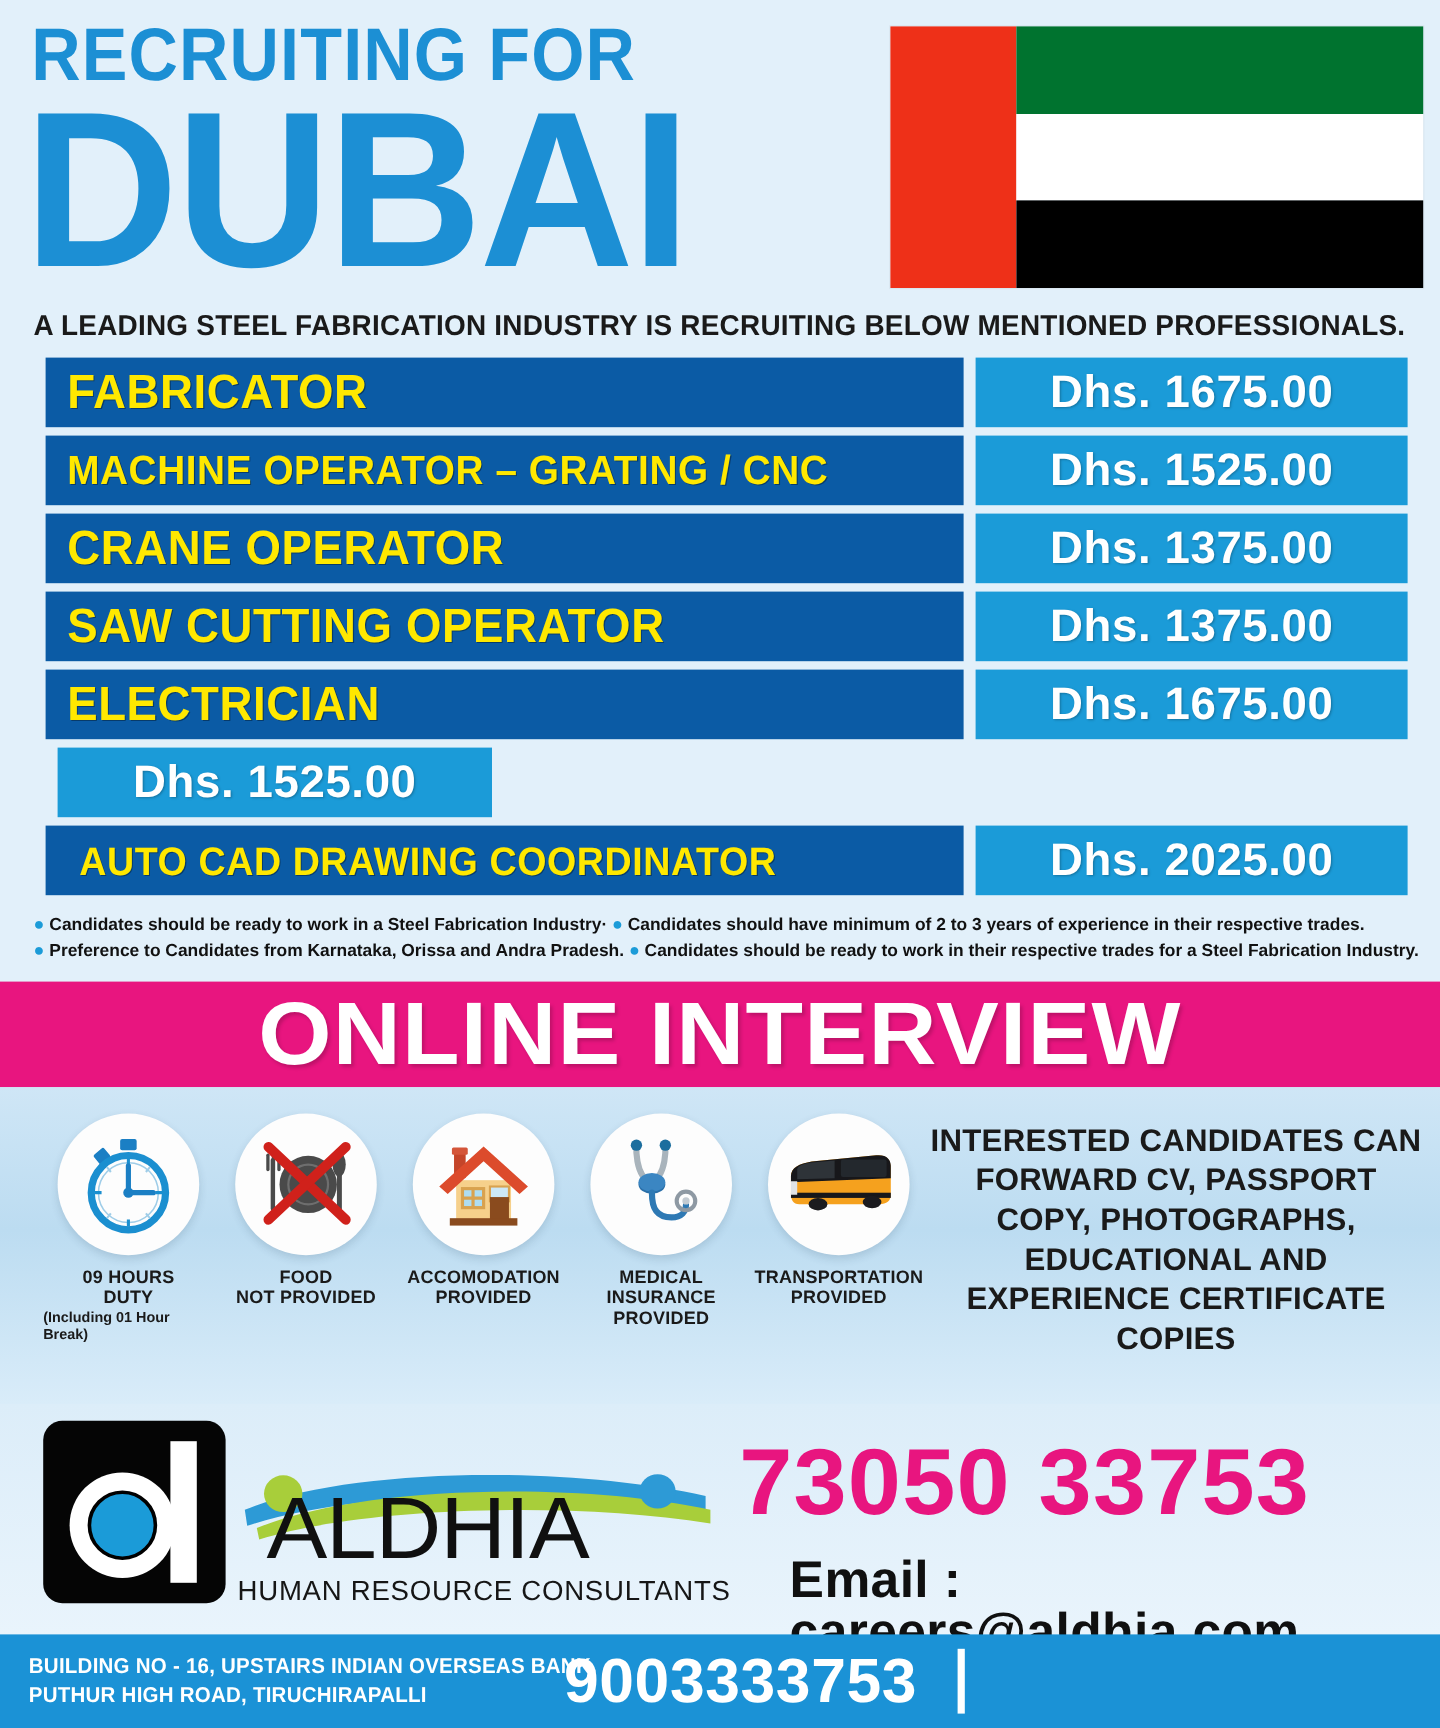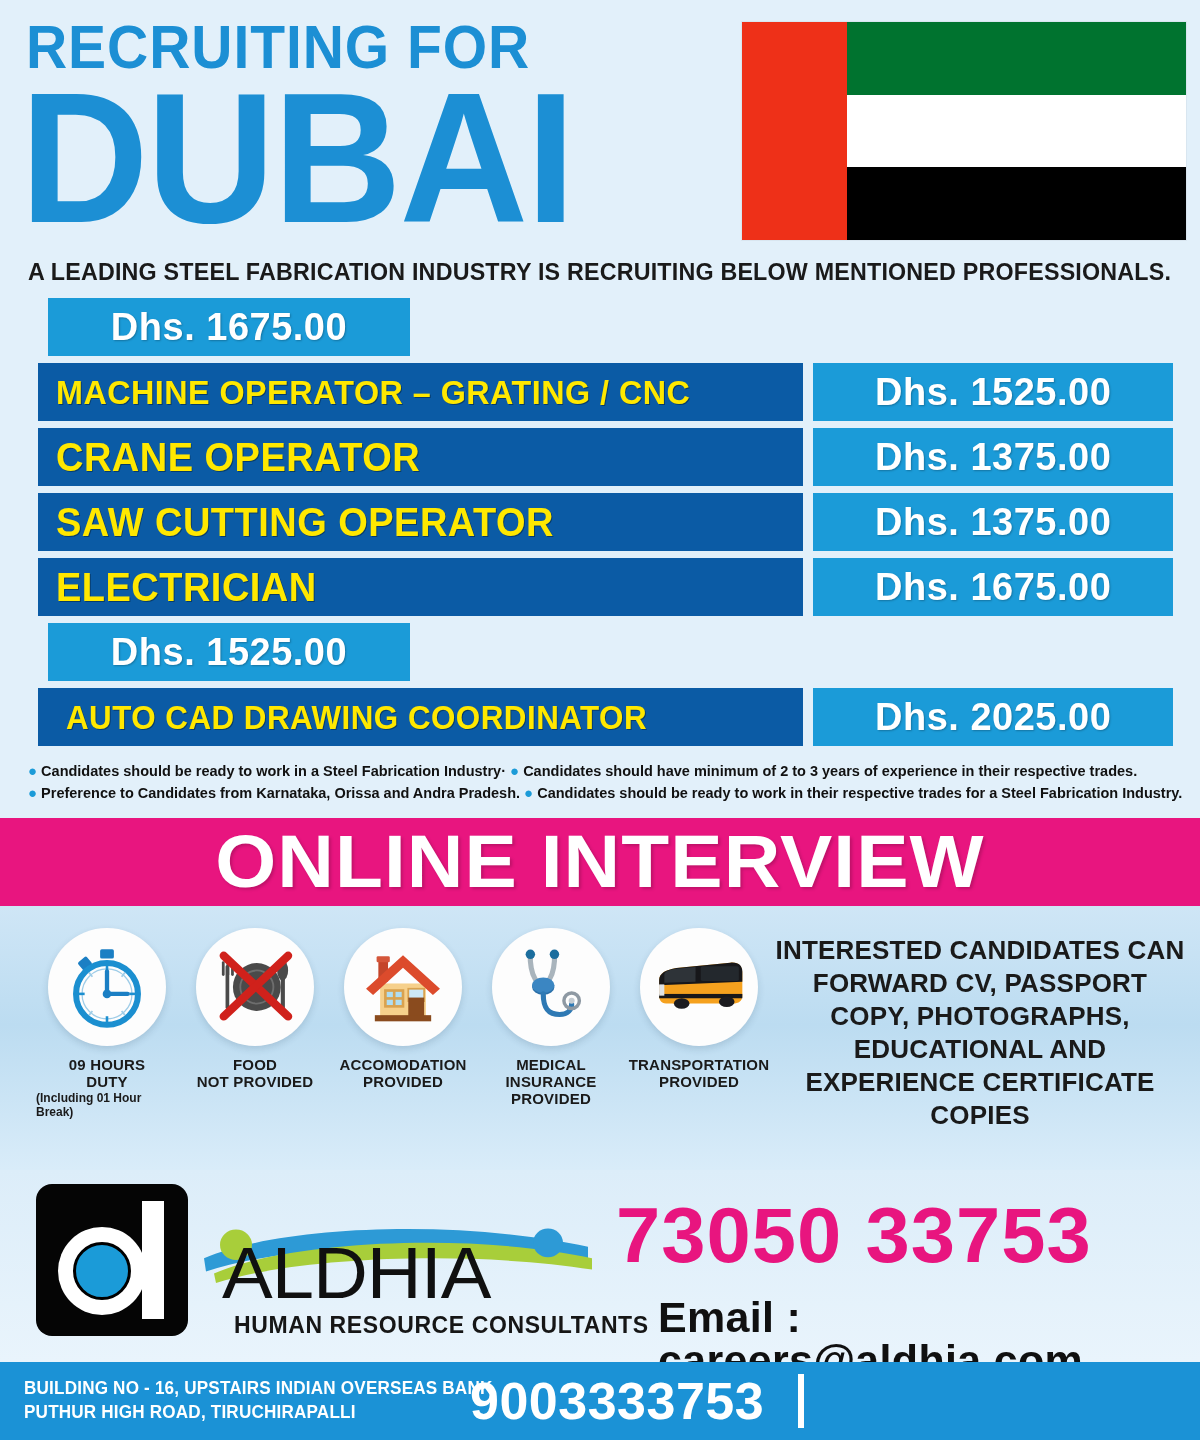--- a/index.html
+++ b/index.html
@@ -149,23 +149,22 @@
   .logo-d .stem {
     position:absolute; right:2px; top:0; width:22px; height:118px;
     background:#FFFFFF;
   }
   .wordmark { position:absolute; left:196px; top:22px; width:400px; height:140px; }
   .wm-text {
     position:absolute; left:0; top:26px; width:400px; height:86px;
   }
   .tagline {
     position:absolute; left:198px; top:142px;
-    font-size:23px; font-weight:bold; color:#161616;
+    font-size:23px; font-weight:normal; color:#161616;
     letter-spacing:.6px;
-    margin-left:36px;
   }
   .phone-big {
     position:absolute; left:616px; top:1196px;
     font-size:78px; font-weight:bold; color:#E8157F;
     letter-spacing:1px; line-height:1;
     transform:scaleX(1.02); transform-origin:left top;
   }
   .email {
     position:absolute; left:614px; top:1296px;
     font-size:43px; font-weight:bold; color:#101010;
@@ -205,20 +204,23 @@
       <div class="st-white"></div>
       <div class="st-black"></div>
     </div>
   </div>
 </div>
 
 <div class="subtitle">A LEADING STEEL FABRICATION INDUSTRY IS RECRUITING BELOW MENTIONED PROFESSIONALS.</div>
 
 <div class="jobs">
   <div class="job-row">
+    <div class="job-title">
+        <span>FABRICATOR</span>
+      </div>
     <div class="job-salary">Dhs. 1675.00</div>
   </div>
   <div class="job-row t-long">
     <div class="job-title">
         <span>MACHINE OPERATOR – GRATING / CNC</span>
       </div>
     <div class="job-salary">Dhs. 1525.00</div>
   </div>
   <div class="job-row">
     <div class="job-title">

